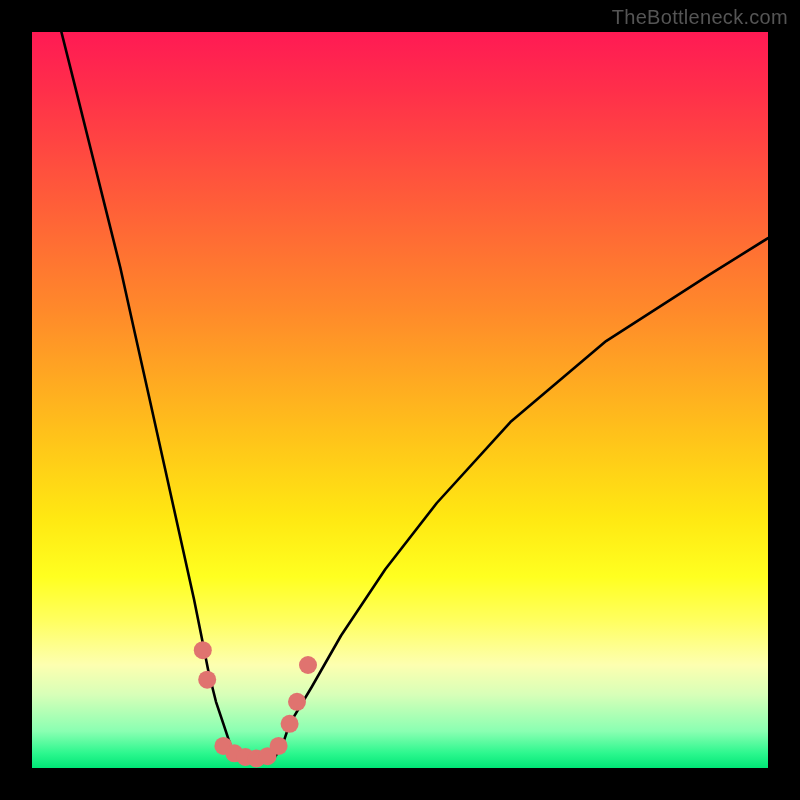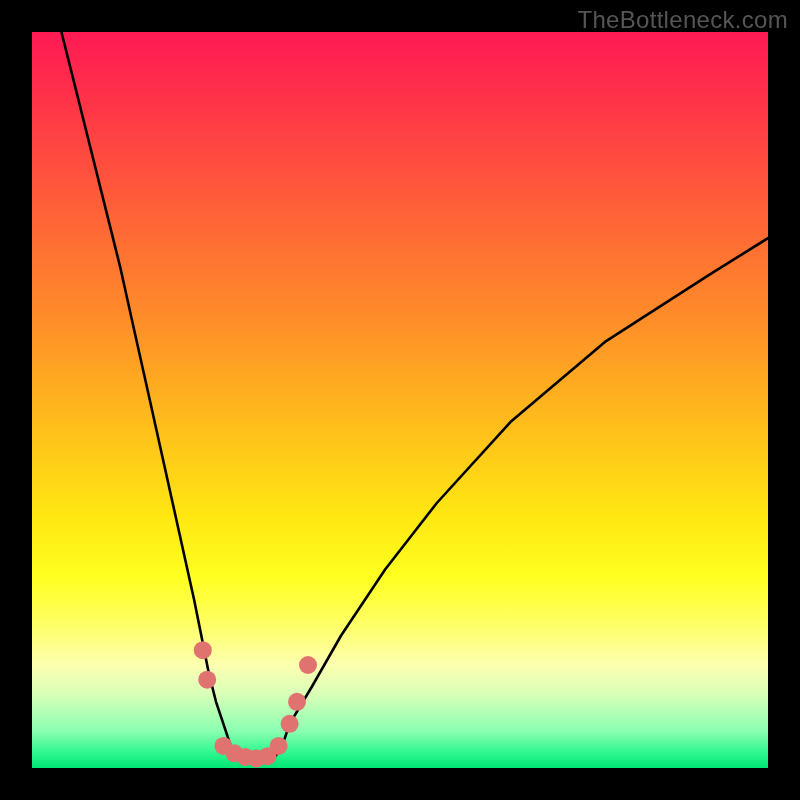--- a/index.html
+++ b/index.html
@@ -38,21 +38,21 @@
       #8affb2 95%,
       #2cf78e 98%,
       #00e676 100%
     );
   }
   .watermark {
     position: absolute;
     top: 6px;
     right: 12px;
     color: #555;
-    font-size: 24px;
+    font-size: 20px;
     font-weight: 500;
     letter-spacing: 0.3px;
     user-select: none;
   }
   svg.curve {
     position: absolute;
     left: 0;
     top: 0;
     width: 736px;
     height: 736px;

